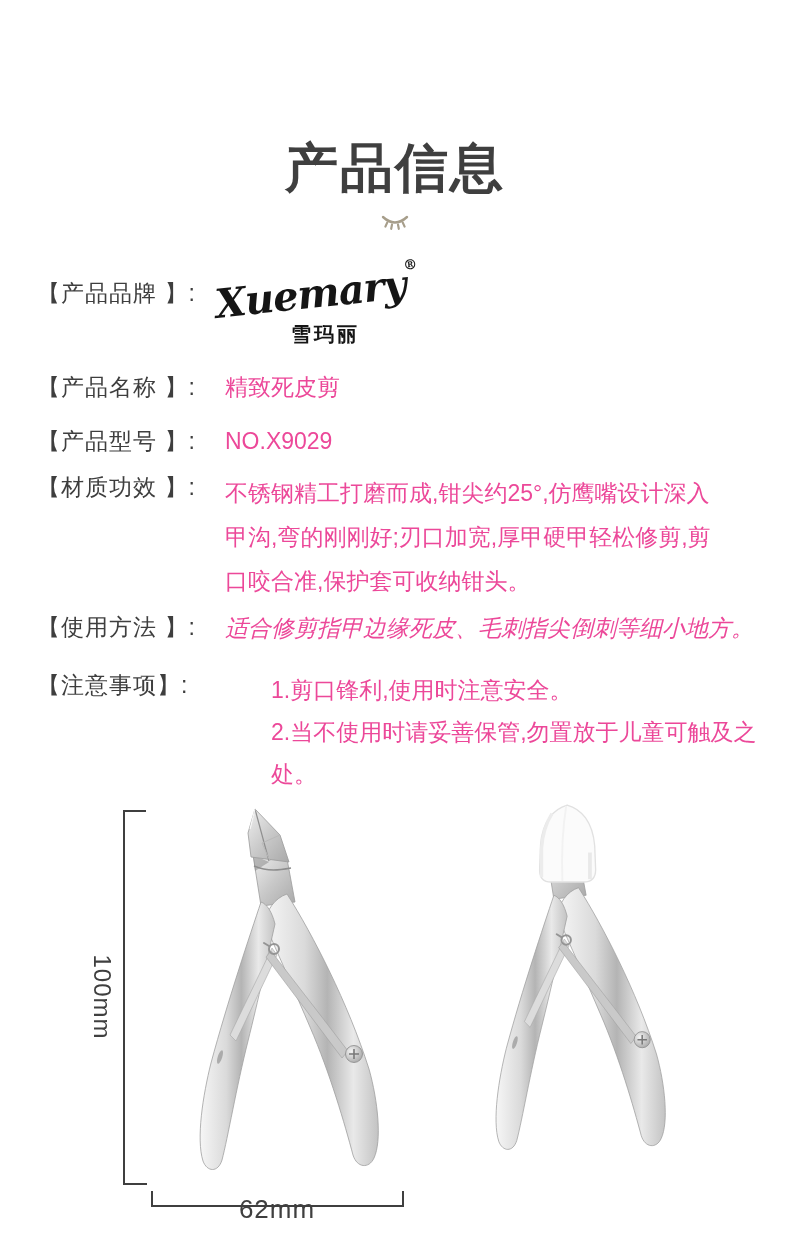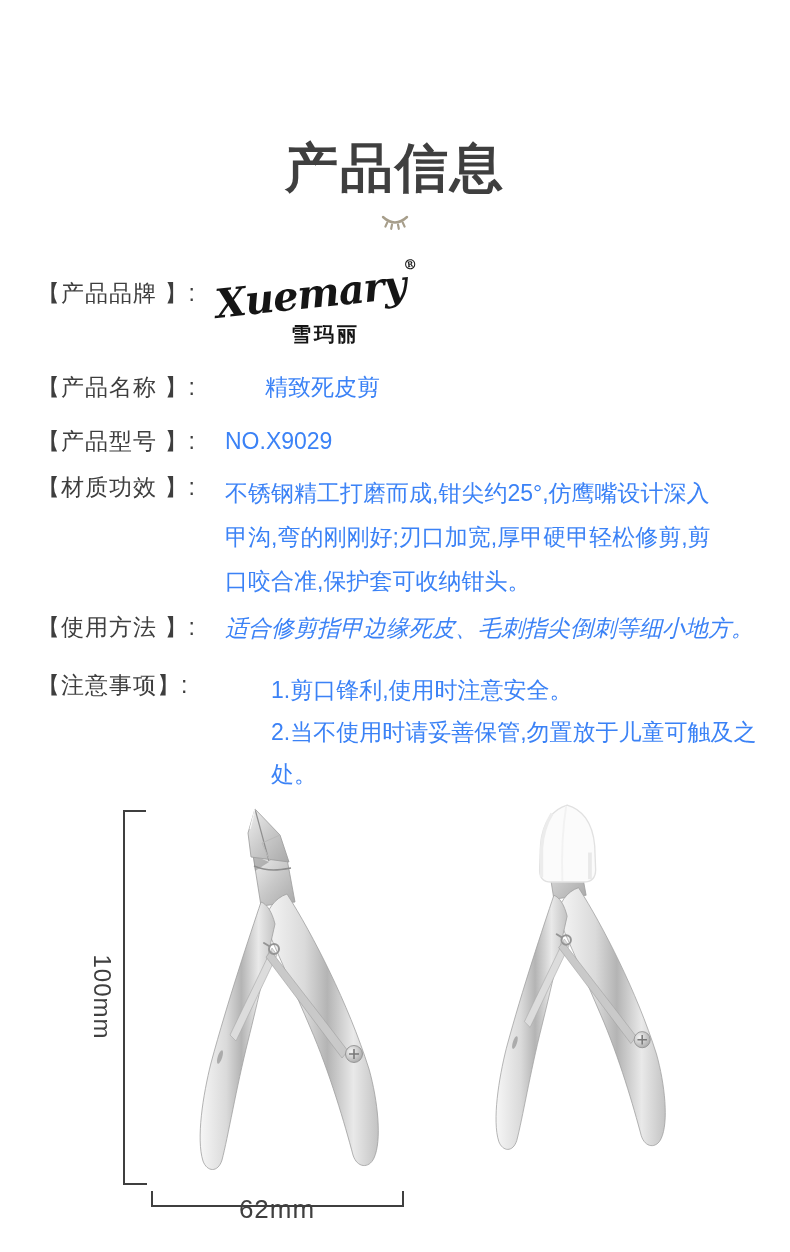--- a/index.html
+++ b/index.html
@@ -10,23 +10,23 @@
   
   .page-title{
     margin:0;padding-top:126px;text-align:center;
     font-size:53px;line-height:1.0;font-weight:700;letter-spacing:2px;color:#3f3f3f;
   }
   .eyelash-wrap{width:100%;text-align:center;margin-top:20px;height:18px;}
   
   .info{position:absolute;left:37px;top:262px;width:726px;}
   .row{display:flex;align-items:flex-start;}
   .row .label{flex:0 0 188px;font-size:23px;letter-spacing:1px;line-height:32px;color:#3e3e3e;white-space:nowrap;}
-  .row .value{flex:1;font-size:23px;line-height:32px;color:#3b82f6;}
+  .row .value{flex:1;font-size:23px;line-height:32px;color:#ec4899;}
   .row-brand{height:82px;}
-  .row-name{margin-top:12px;height:32px;gap:40px;}
+  .row-name{margin-top:12px;height:32px;}
   .row-model{margin-top:22px;height:32px;}
   .row-material{margin-top:14px;}
   .row-material .value .line{display:block;line-height:44px;}
   .row-usage{margin-top:8px;}
   .row-usage .value{line-height:34px;font-style:italic;}
   .row-notes{margin-top:24px;gap:46px;}
   .row-notes .value .line{display:block;line-height:42px;}
   
   .brand-logo{position:relative;height:82px;flex:1;}
   .logo-script{

